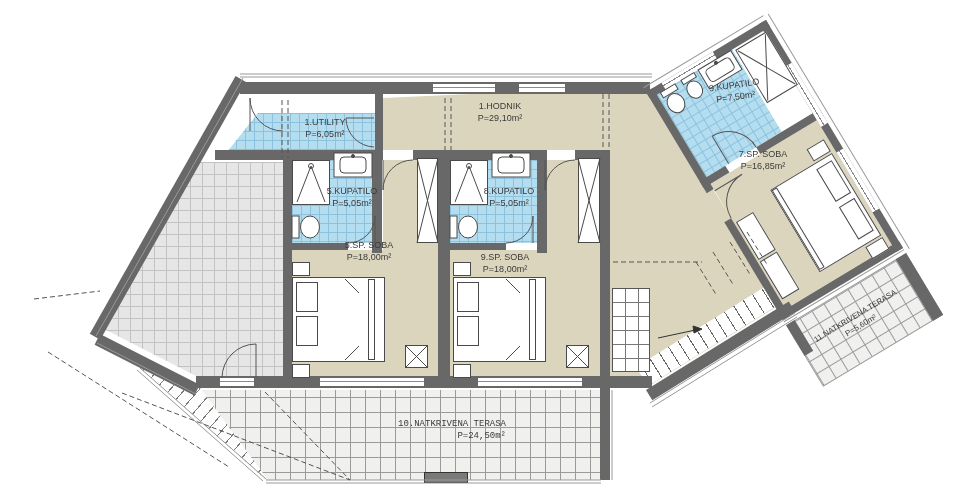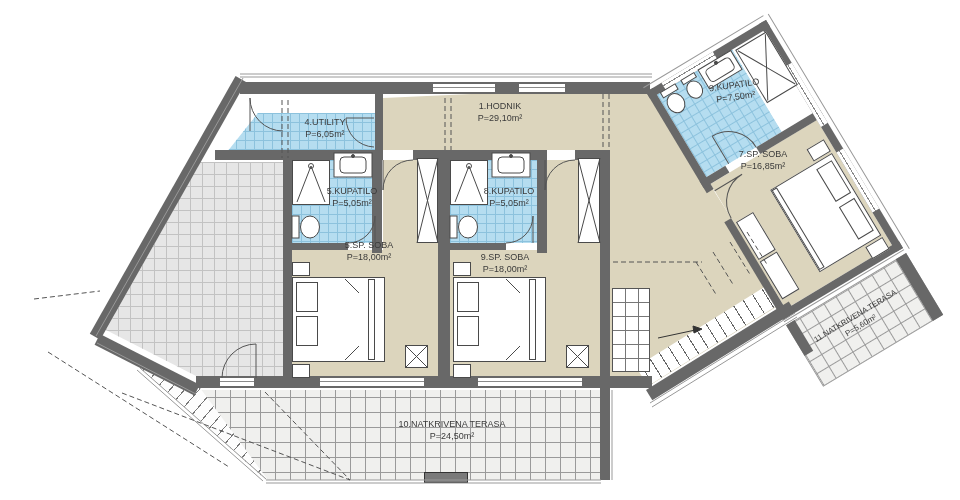--- a/index.html
+++ b/index.html
@@ -243,21 +243,21 @@
         <path d="M0 -5 H140 M145 -4 V270 M0 268 H140"></path>
       </g>
     </g>
   </svg>
 
   <div class="lbl" style="left:500px;top:112px;">
     <div>1.HODNIK</div>
     <div>P=29,10m²</div>
   </div>
   <div class="lbl" style="left:325px;top:128px;">
-    <div>4.UTILITY</div>
+    <div>1.UTILITY</div>
     <div>P=6,05m²</div>
   </div>
   <div class="lbl" style="left:352px;top:197px;">
     <div>5.KUPATILO</div>
     <div>P=5,05m²</div>
   </div>
   <div class="lbl" style="left:369px;top:251px;">
     <div>5.SP. SOBA</div>
     <div>P=18,00m²</div>
   </div>
@@ -270,18 +270,18 @@
     <div>P=18,00m²</div>
   </div>
   <div class="lbl" style="left:763px;top:160px;">
     <div>7.SP. SOBA</div>
     <div>P=16,85m²</div>
   </div>
   <div class="lbl" style="left:735px;top:91px;transform:translate(-50%,-50%) rotate(-8deg);">
     <div>9.KUPATILO</div>
     <div>P=7,50m²</div>
   </div>
-  <div class="lbl" style="left:452px;top:430px;text-align:center;">
+  <div class="lbl" style="left:452px;top:430px;text-align:right;font-family:Liberation Mono, monospace;">
     <div>10.NATKRIVENA TERASA</div>
     <div>P=24,50m²</div>
   </div>
 
 </div>
 
 </body></html>

